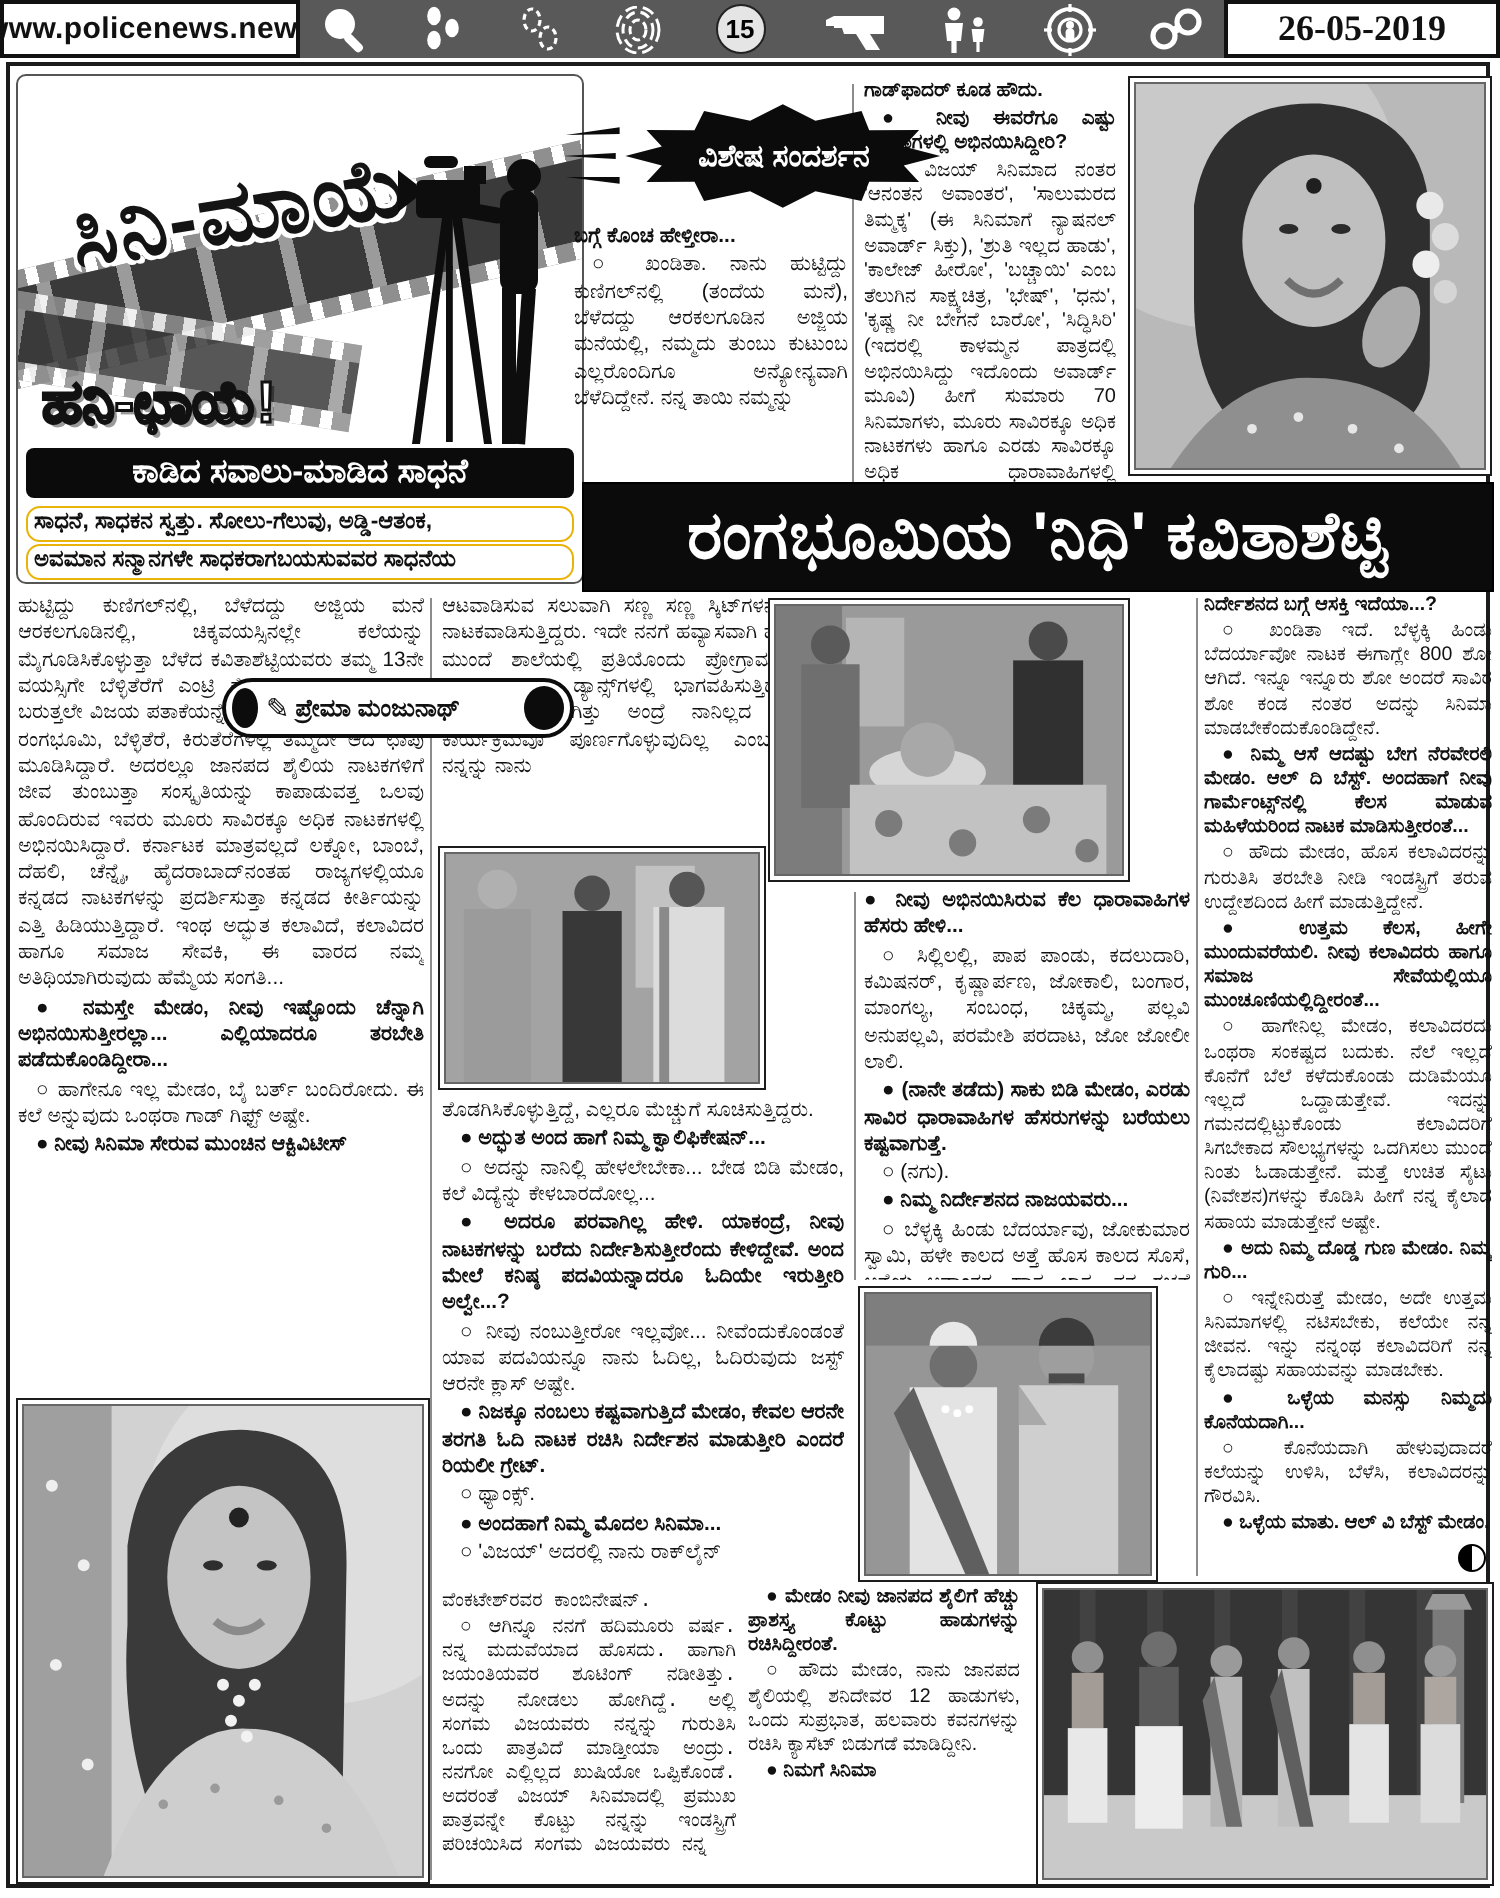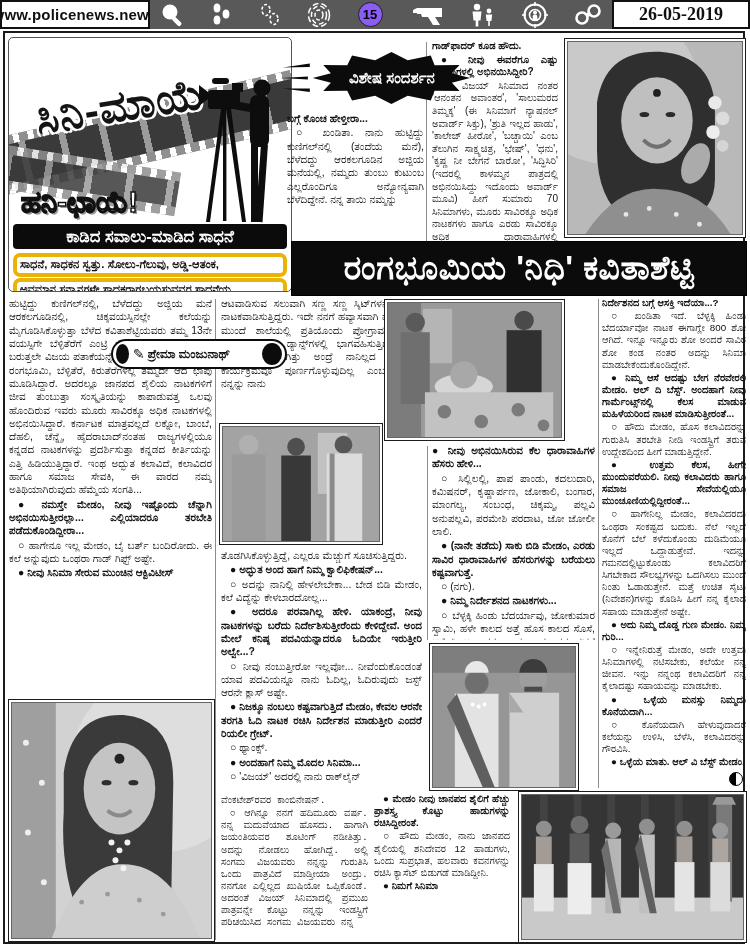--- a/index.html
+++ b/index.html
@@ -7,21 +7,21 @@
         font-family:"Liberation Sans","DejaVu Sans",sans-serif;color:#111;}
   
   .hdr{position:absolute;left:0;top:0;width:750px;height:29px;display:flex;}
   .hdr-box{background:#fff;border:2px solid #111;display:flex;align-items:center;justify-content:center;
            font-weight:bold;box-sizing:border-box;}
   .hdr-site{width:150px;font-size:15px;letter-spacing:.2px;}
   .hdr-date{width:138px;font-family:"Liberation Serif","DejaVu Serif",serif;font-size:18px;}
   .hdr-strip{flex:1;background:#595959;display:flex;align-items:center;justify-content:space-between;
              padding:0 10px;box-sizing:border-box;}
   .hdr-strip svg{display:block;}
-  .pageno{width:23px;height:23px;border-radius:50%;background:#8b5cf6;border:1.5px solid #222;
+  .pageno{width:23px;height:23px;border-radius:50%;background:#e5e5e5;border:1.5px solid #222;
           display:flex;align-items:center;justify-content:center;font-weight:bold;font-size:13px;color:#000;}
   
   .frame{position:absolute;left:3px;top:31px;width:742px;height:913px;border:2px solid #1b1b1b;box-sizing:border-box;}
   
   .mast{position:absolute;left:8px;top:37px;width:282px;height:253px;border:1px solid #555;
         border-radius:5px;overflow:hidden;background:#fff;}
   .film{position:absolute;display:flex;flex-direction:column;overflow:hidden;}
   .film .holes{height:9px;background:repeating-linear-gradient(90deg,#fff 0 6px,#8f8f8f 6px 15px);}
   .film .frames{flex:1;background:repeating-linear-gradient(90deg,#3a3a3a 0 34px,#9b9b9b 34px 41px);}
   .film1{left:-24px;top:64px;width:340px;height:58px;background:#8f8f8f;transform:rotate(-13deg);}
@@ -29,21 +29,21 @@
   .mast-title{position:absolute;left:26px;top:44px;font-size:43px;font-weight:bold;color:#141414;
         transform:rotate(-9deg);letter-spacing:1px;z-index:3;
         text-shadow:2px 2px 0 #fff,-2px -2px 0 #fff,2px -2px 0 #fff,-2px 2px 0 #fff;white-space:nowrap;}
   .mast-sub{position:absolute;left:12px;top:148px;font-size:29px;font-weight:bold;color:#fff;z-index:4;
         -webkit-text-stroke:1.5px #111;text-shadow:2px 2px 0 rgba(0,0,0,.4);white-space:nowrap;}
   .cameraman{position:absolute;right:2px;top:36px;z-index:4;}
   .mast-banner{position:absolute;left:4px;right:4px;top:186px;height:25px;background:#0b0b0b;color:#fff;
         font-weight:bold;font-size:16.5px;display:flex;align-items:center;justify-content:center;
         border-radius:4px;z-index:5;white-space:nowrap;}
   .mast-lines{position:absolute;left:4px;right:4px;top:214px;z-index:5;}
-  .mast-lines p{margin:1px 0;border:4px solid #eab308;border-radius:7px;padding:0 3px;height:16px;
+  .mast-lines p{margin:1px 0;border:1px solid #eab308;border-radius:7px;padding:0 3px;height:16px;
         line-height:15.5px;font-size:11.4px;font-weight:bold;white-space:nowrap;overflow:hidden;text-indent:0;}
   
   .badge{position:absolute;left:281px;top:46px;width:192px;height:64px;z-index:6;}
   .badge .lbl{position:absolute;left:30px;right:0;top:0;bottom:0;display:flex;align-items:center;
         justify-content:center;color:#fff;font-weight:bold;font-size:15px;white-space:nowrap;text-align:right;}
   
   .headline{position:absolute;left:291px;top:241px;width:456px;height:55px;background:#0b0b0b;border:1px solid #000;
         color:#fff;display:flex;align-items:center;justify-content:center;font-size:33px;font-weight:bold;
         white-space:nowrap;box-sizing:border-box;letter-spacing:.5px;}
   
@@ -243,21 +243,21 @@
       <p class="a first">ವೆಂಕಟೇಶ್‌ರವರ ಕಾಂಬಿನೇಷನ್.</p>
       <p class="a">○ ಆಗಿನ್ನೂ ನನಗೆ ಹದಿಮೂರು ವರ್ಷ. ನನ್ನ ಮದುವೆಯಾದ ಹೊಸದು. ಹಾಗಾಗಿ ಜಯಂತಿಯವರ ಶೂಟಿಂಗ್ ನಡೀತಿತ್ತು. ಅದನ್ನು ನೋಡಲು ಹೋಗಿದ್ದೆ. ಅಲ್ಲಿ ಸಂಗಮ ವಿಜಯವರು ನನ್ನನ್ನು ಗುರುತಿಸಿ ಒಂದು ಪಾತ್ರವಿದೆ ಮಾಡ್ತೀಯಾ ಅಂದ್ರು. ನನಗೋ ಎಲ್ಲಿಲ್ಲದ ಖುಷಿಯೋ ಒಪ್ಪಿಕೊಂಡೆ. ಅದರಂತೆ ವಿಜಯ್ ಸಿನಿಮಾದಲ್ಲಿ ಪ್ರಮುಖ ಪಾತ್ರವನ್ನೇ ಕೊಟ್ಟು ನನ್ನನ್ನು ಇಂಡಸ್ಟ್ರಿಗೆ ಪರಿಚಯಿಸಿದ ಸಂಗಮ ವಿಜಯವರು ನನ್ನ</p>
     </div>
 
   <div class="vrule" style="left:427px;top:446px;height:194px;"></div>
   <div class="txt" style="left:432px;top:444px;width:163px;height:196px;">
       <p class="q first">● ನೀವು ಅಭಿನಯಿಸಿರುವ ಕೆಲ ಧಾರಾವಾಹಿಗಳ ಹೆಸರು ಹೇಳಿ...</p>
       <p class="a">○ ಸಿಲ್ಲಿಲಲ್ಲಿ, ಪಾಪ ಪಾಂಡು, ಕದಲುದಾರಿ, ಕಮಿಷನರ್, ಕೃಷ್ಣಾರ್ಪಣ, ಜೋಕಾಲಿ, ಬಂಗಾರ, ಮಾಂಗಲ್ಯ, ಸಂಬಂಧ, ಚಿಕ್ಕಮ್ಮ, ಪಲ್ಲವಿ ಅನುಪಲ್ಲವಿ, ಪರಮೇಶಿ ಪರದಾಟ, ಜೋ ಜೋಲೀ ಲಾಲಿ.</p>
       <p class="q">● (ನಾನೇ ತಡೆದು) ಸಾಕು ಬಿಡಿ ಮೇಡಂ, ಎರಡು ಸಾವಿರ ಧಾರಾವಾಹಿಗಳ ಹೆಸರುಗಳನ್ನು ಬರೆಯಲು ಕಷ್ಟವಾಗುತ್ತೆ.</p>
       <p class="a">○ (ನಗು).</p>
-      <p class="q">● ನಿಮ್ಮ ನಿರ್ದೇಶನದ ನಾಟಕಗಳು...</p>
+      <p class="q">● ನಿಮ್ಮ ನಿರ್ದೇಶನದ ನಾಜಯವರು...</p>
       <p class="a">○ ಬೆಳ್ಳಕ್ಕಿ ಹಿಂಡು ಬೆದರ್ಯಾವು, ಜೋಕುಮಾರ ಸ್ವಾಮಿ, ಹಳೇ ಕಾಲದ ಅತ್ತೆ ಹೊಸ ಕಾಲದ ಸೊಸೆ, ಅತ್ತೆಯ ಅವಾಂತರ, ಹಾಸ್ಯ ಲಾಸ್ಯ, ನನ್ನ ರಚನೆ ಹಾಗೂ</p>
     </div>
   <div class="txt tight" style="left:374px;top:793px;width:136px;height:149px;">
       <p class="q">● ಮೇಡಂ ನೀವು ಜಾನಪದ ಶೈಲಿಗೆ ಹೆಚ್ಚು ಪ್ರಾಶಸ್ತ್ಯ ಕೊಟ್ಟು ಹಾಡುಗಳನ್ನು ರಚಿಸಿದ್ದೀರಂತೆ.</p>
       <p class="a">○ ಹೌದು ಮೇಡಂ, ನಾನು ಜಾನಪದ ಶೈಲಿಯಲ್ಲಿ ಶನಿದೇವರ 12 ಹಾಡುಗಳು, ಒಂದು ಸುಪ್ರಭಾತ, ಹಲವಾರು ಕವನಗಳನ್ನು ರಚಿಸಿ ಕ್ಯಾಸೆಟ್ ಬಿಡುಗಡೆ ಮಾಡಿದ್ದೀನಿ.</p>
       <p class="q">● ನಿಮಗೆ ಸಿನಿಮಾ</p>
     </div>
 
   <div class="vrule" style="left:598px;top:299px;height:489px;"></div>
   <div class="txt tight" style="left:602px;top:297px;width:144px;height:486px;">

